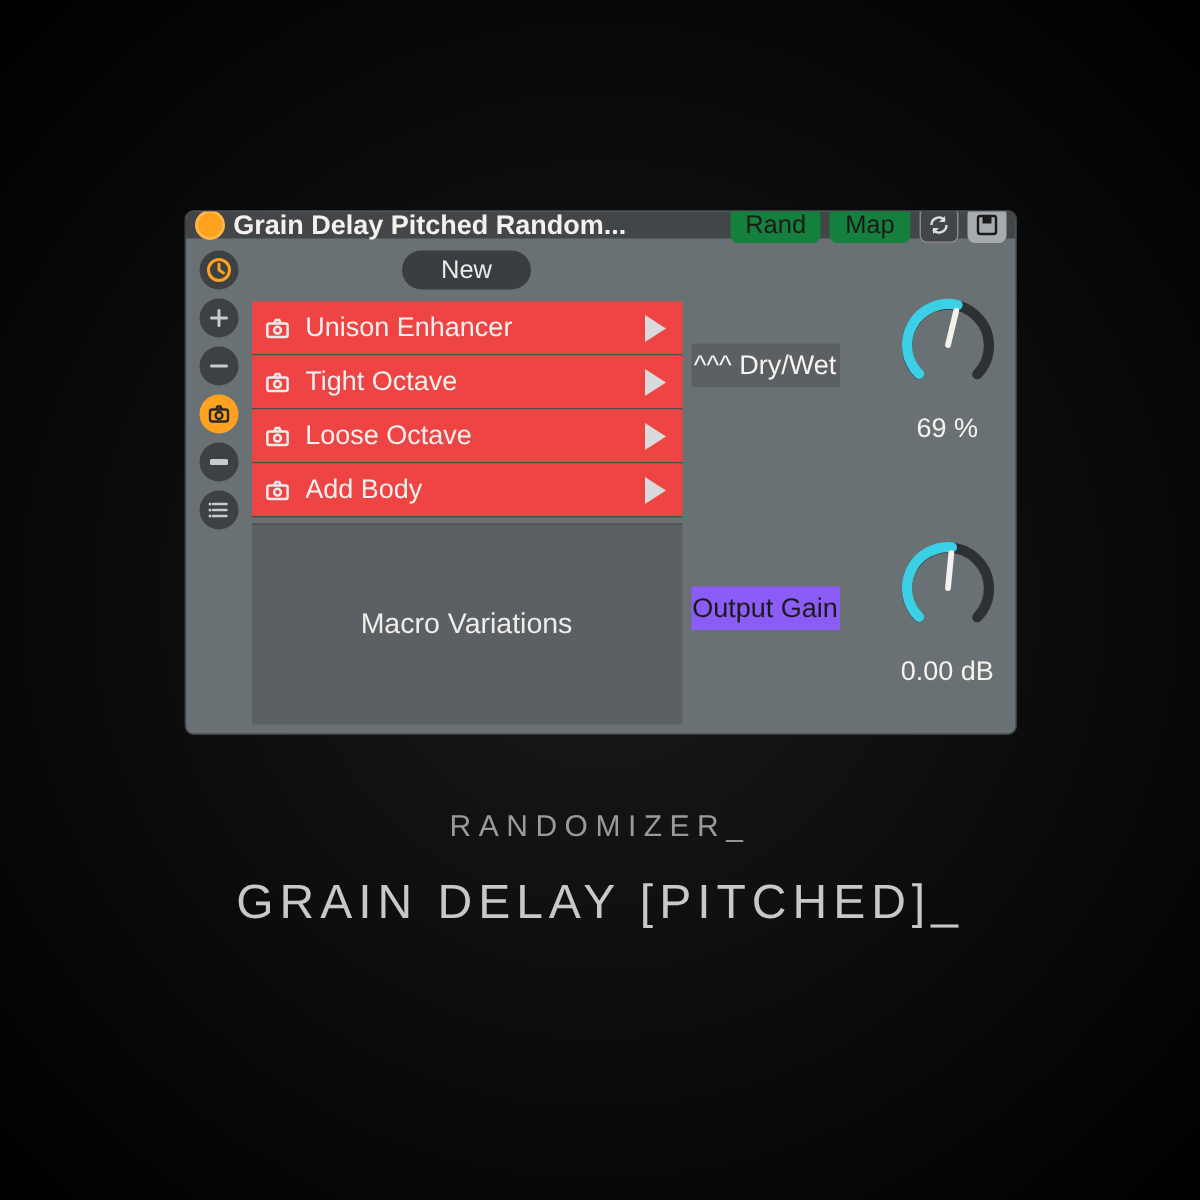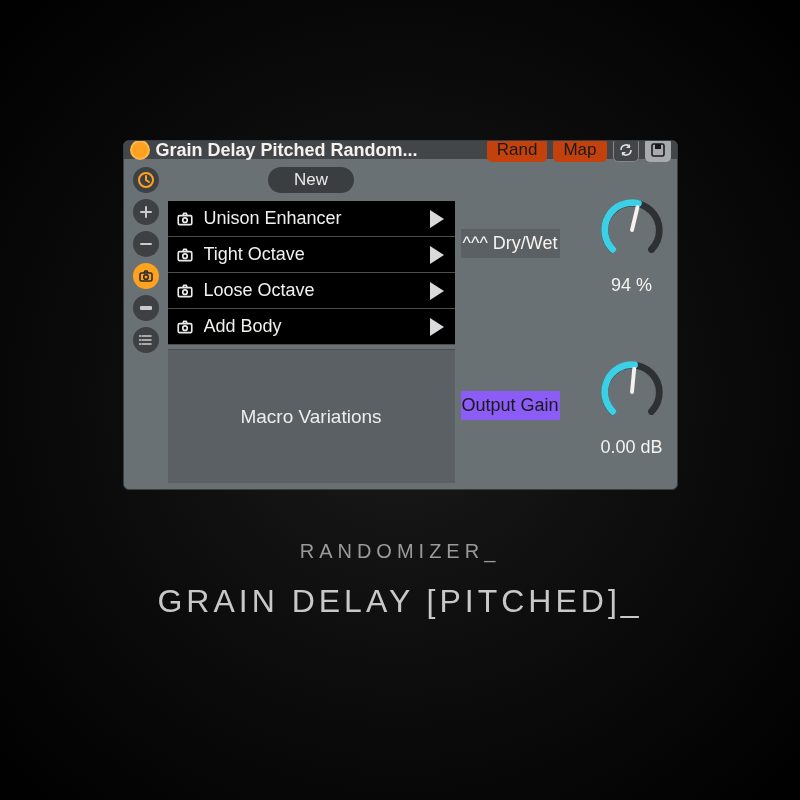--- a/index.html
+++ b/index.html
@@ -32,21 +32,21 @@
     background: #ffa220;
     border: 2px solid #ffb64a;
   }
   .title-text {
     flex: 1 1 auto;
     color: #f5f1ee;
     font-size: 18px; font-weight: 600;
     white-space: nowrap; overflow: hidden; text-overflow: ellipsis;
   }
   .tb-btn {
-    background: #c2410c;
+    background: #15803d;
     color: #1a1a1a;
     font-size: 17px; font-weight: 500;
     padding: 2px 10px;
     border-radius: 5px;
     border: none;
   }
   .tb-iconbtn {
     width: 26px; height: 24px;
     background: #a8abad;
     border-radius: 5px;
@@ -87,21 +87,21 @@
     background: #3a3e40; color: #eaeaea;
     border: none; border-radius: 14px;
     padding: 3px 26px; font-size: 17px;
   }
   .var-list {
     background: #6a7174;
     display: flex; flex-direction: column;
   }
   .var-row {
     display: flex; align-items: center;
-    background: #000000;
+    background: #ef4444;
     border-bottom: 1px solid #4a4e50;
     height: 36px; padding: 0 6px; gap: 8px;
   }
   .cam-icon-small {
     width: 22px; height: 22px;
     display: flex; align-items: center; justify-content: center;
     color: #eaeaea;
   }
   .var-name {
     flex: 1 1 auto;
@@ -290,21 +290,21 @@
 
     <div class="knob-col">
       <div class="knob-box">
         <div class="knob-label">^^^ Dry/Wet</div>
         <div class="knob-wrap">
           <svg class="knob-svg" viewBox="0 0 80 80">
             <path d="M 20 60 A 28 28 0 1 1 60 60" fill="none" stroke="#2e3133" stroke-width="7" stroke-linecap="round"></path>
             <path id="arc-drywet" d="M 20.20 59.80 A 28 28 0 0 1 46.54 12.77" fill="none" stroke="#3bd0e6" stroke-width="7" stroke-linecap="round"></path>
             <line id="ptr-drywet" x1="40" y1="40" x2="45.60" y2="16.66" stroke="#f4f1ee" stroke-width="4" stroke-linecap="round"></line>
           </svg>
-          <div class="knob-value">94 %</div>
+          <div class="knob-value">69 %</div>
         </div>
       </div>
       <div class="knob-box">
         <div class="knob-label hot">Output Gain</div>
         <div class="knob-wrap">
           <svg class="knob-svg" viewBox="0 0 80 80">
             <path d="M 20 60 A 28 28 0 1 1 60 60" fill="none" stroke="#2e3133" stroke-width="7" stroke-linecap="round"></path>
             <path id="arc-gain" d="M 20.20 59.80 A 28 28 0 0 1 42.64 12.12" fill="none" stroke="#3bd0e6" stroke-width="7" stroke-linecap="round"></path>
             <line id="ptr-gain" x1="40" y1="40" x2="42.26" y2="16.11" stroke="#f4f1ee" stroke-width="4" stroke-linecap="round"></line>
           </svg>

